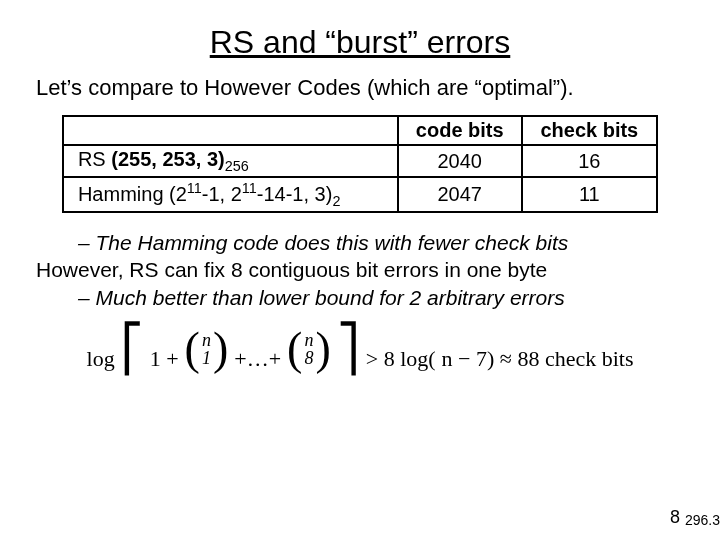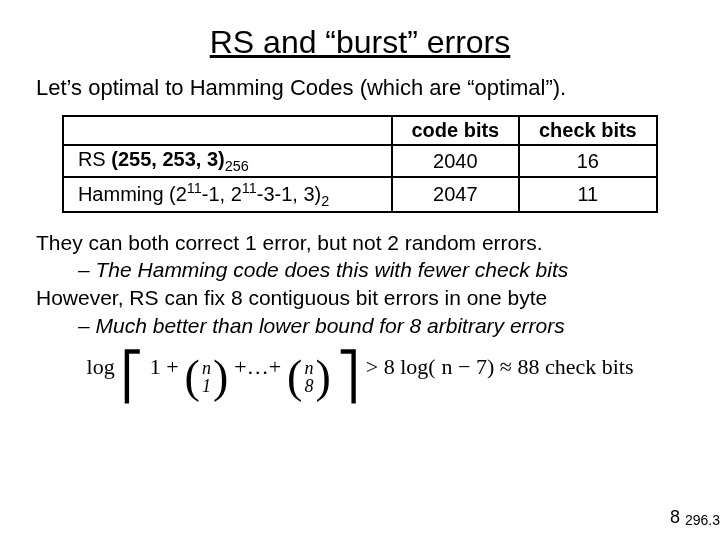--- a/index.html
+++ b/index.html
@@ -58,21 +58,21 @@
   .indent {
     padding-left: 42px;
     font-style: italic;
   }
   .formula-wrap {
     text-align: center;
     margin-top: 14px;
   }
   .formula {
     display: inline-flex;
-    align-items: flex-start;
+    align-items: flex-end;
     font-family: "Times New Roman", Times, serif;
     font-size: 22px;
     gap: 6px;
   }
   .binom {
     display: inline-flex;
     align-items: center;
   }
   .paren {
     font-size: 46px;
@@ -108,51 +108,50 @@
     font-family: "Comic Sans MS", cursive, sans-serif;
   }
 </style>
 </head>
 <body>
 
 <div class="slide">
 
   <div class="title">RS and “burst” errors</div>
 
-  <div class="intro">Let’s optimal to Hamming Codes (which are “optimal”).</div>
+  <div class="intro">Let’s compare to However Codes (which are “optimal”).</div>
 
   <table>
     <tbody>
         <tr>
       <th class="corner"></th>
       <th>code bits</th>
       <th>check bits</th>
     </tr>
     <tr>
       <td class="rowhead">
         <span>RS </span><b>(255, 253, 3)</b><span class="sub">256</span>
       </td>
       <td>2040</td>
       <td>16</td>
     </tr>
     <tr>
       <td class="rowhead">
-        <span>Hamming (2</span><span class="sup">11</span><span>-1, 2</span><span class="sup">11</span><span>-3-1, 3)</span><span class="sub">2</span>
+        <span>Hamming (2</span><span class="sup">11</span><span>-1, 2</span><span class="sup">11</span><span>-14-1, 3)</span><span class="sub">2</span>
       </td>
       <td>2047</td>
       <td>11</td>
     </tr>
   </tbody>
     </table>
 
   <div class="body">
-    <div>They can both correct 1 error, but not 2 random errors.</div>
     <div class="indent">– The Hamming code does this with fewer check bits</div>
     <div>However, RS can fix 8 contiguous bit errors in one byte</div>
-    <div class="indent">– Much better than lower bound for 8 arbitrary errors</div>
+    <div class="indent">– Much better than lower bound for 2 arbitrary errors</div>
   </div>
 
   <div class="formula-wrap">
     <span class="formula">
       <span>log</span>
       <span class="binom">
           <span class="paren">⎡</span>
         </span>
       <span>1 +</span>
       <span class="binom">

